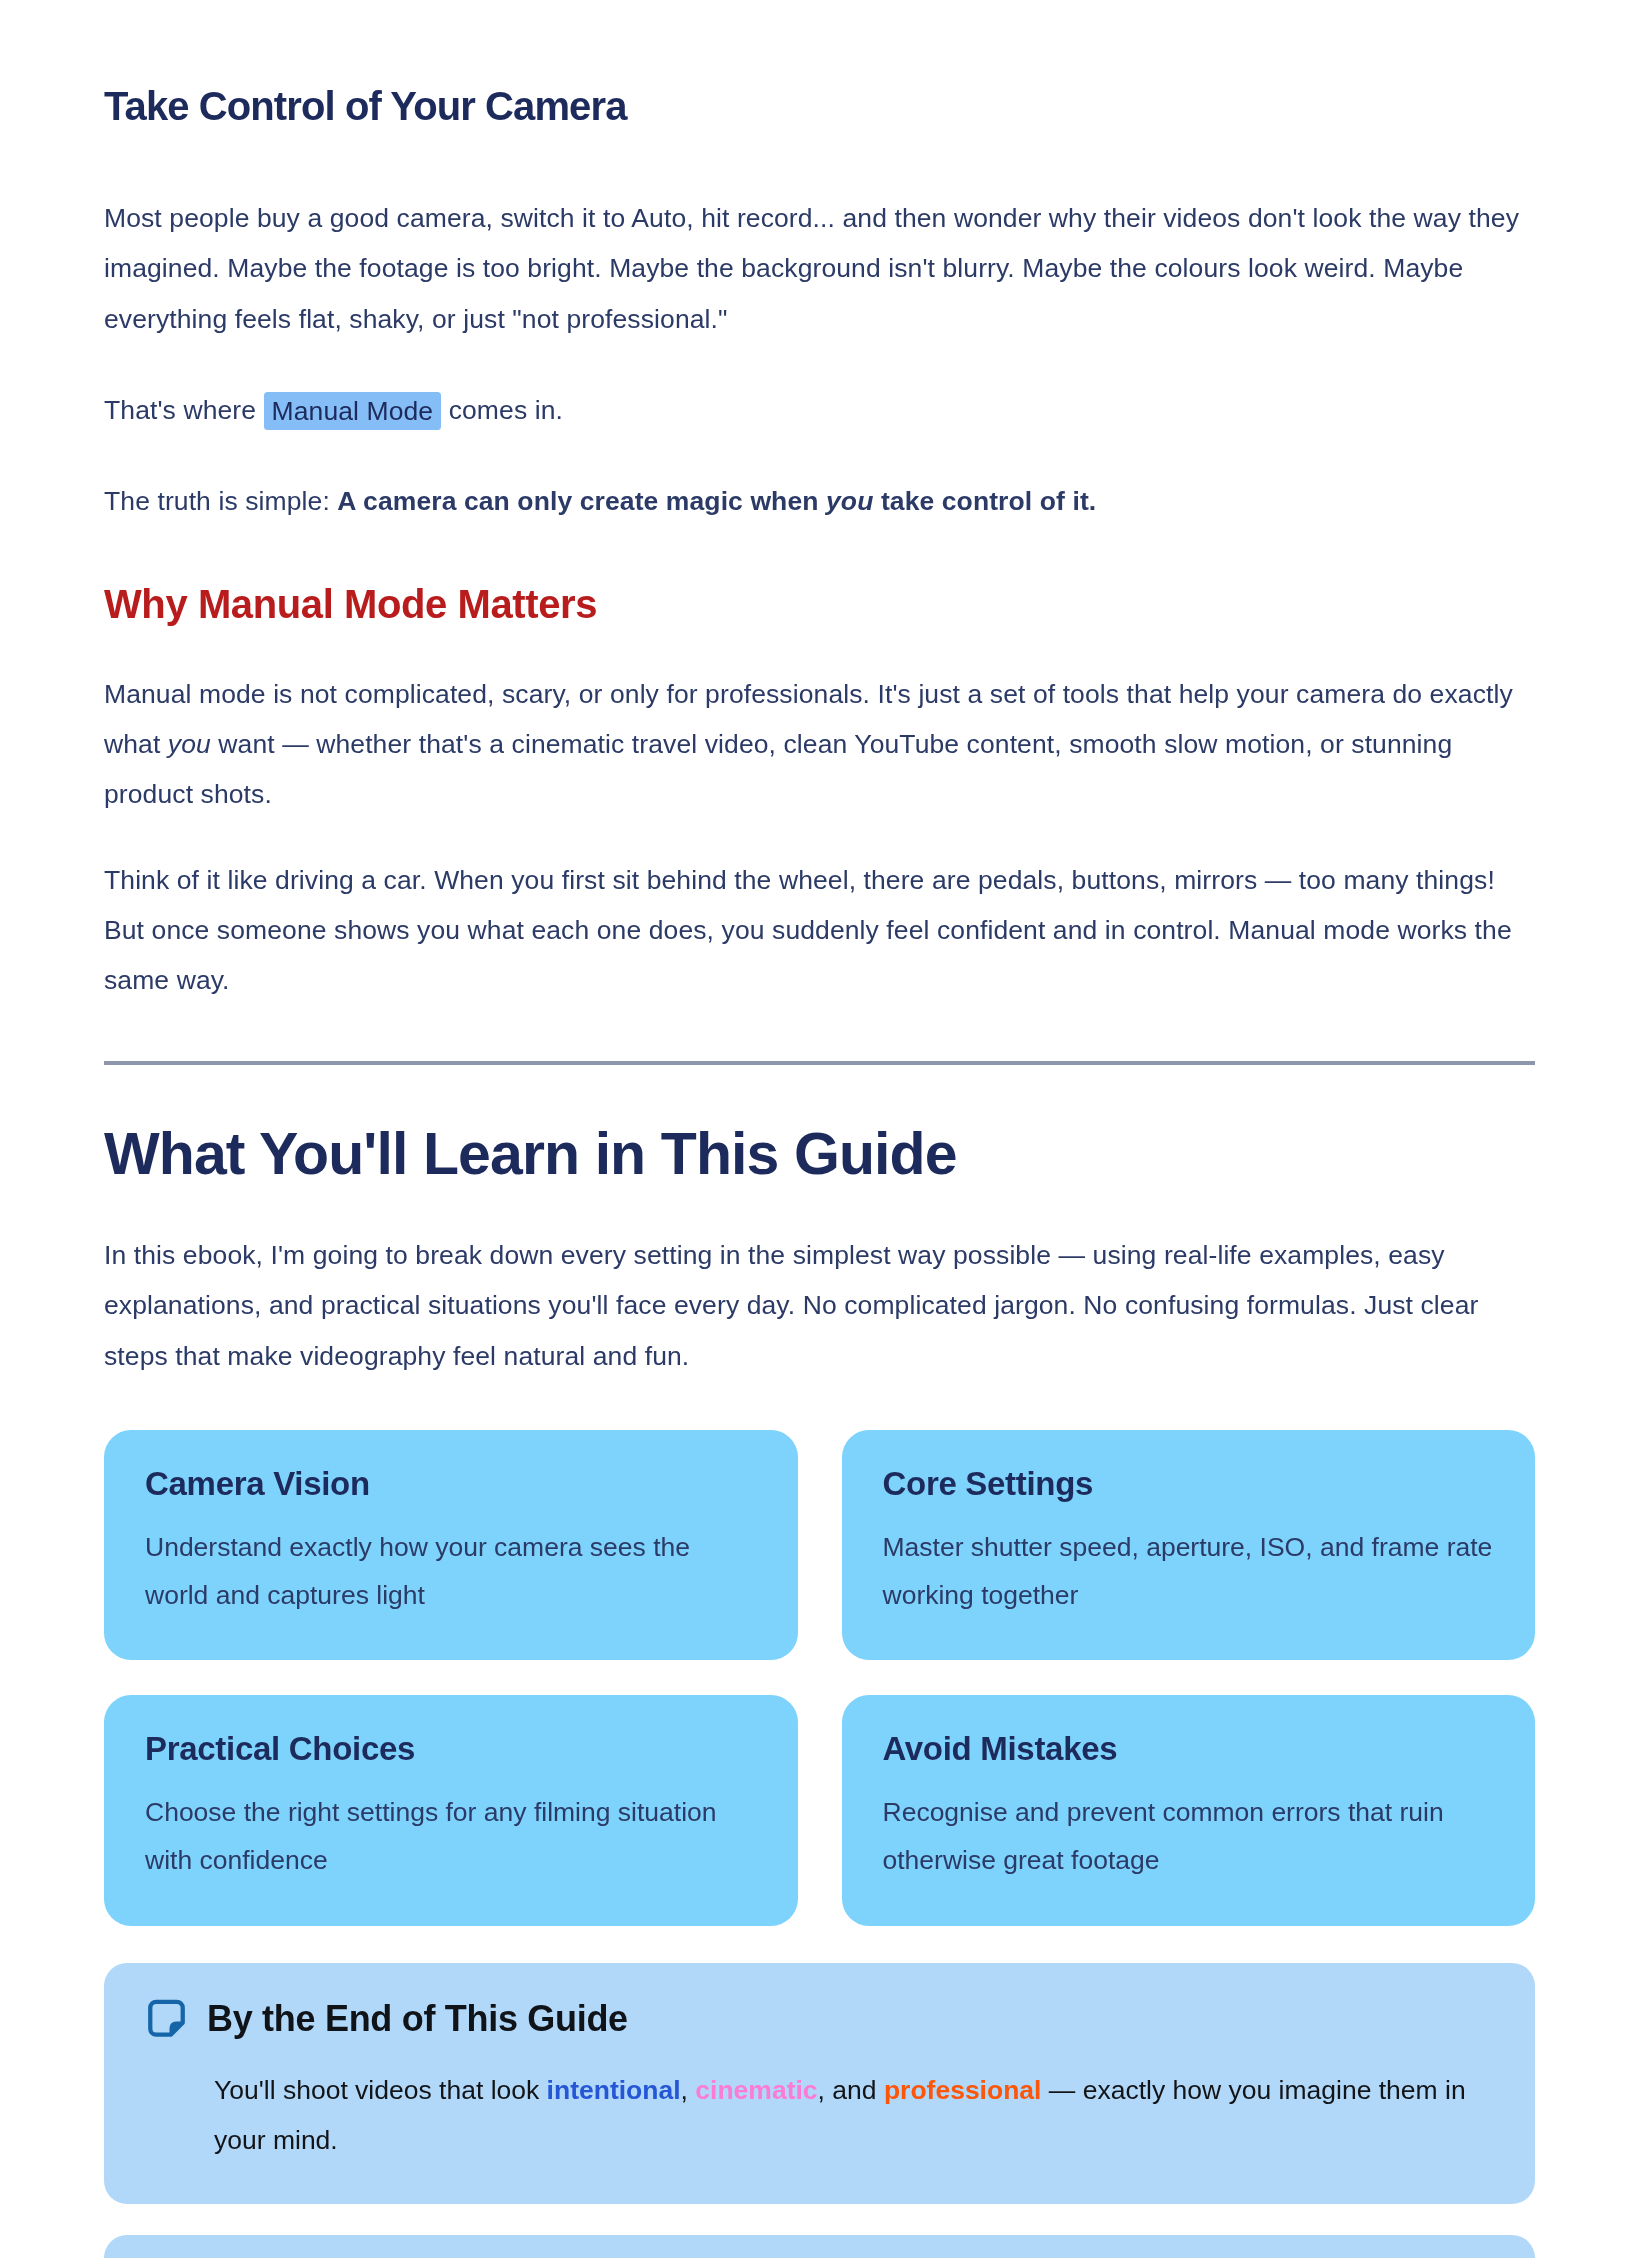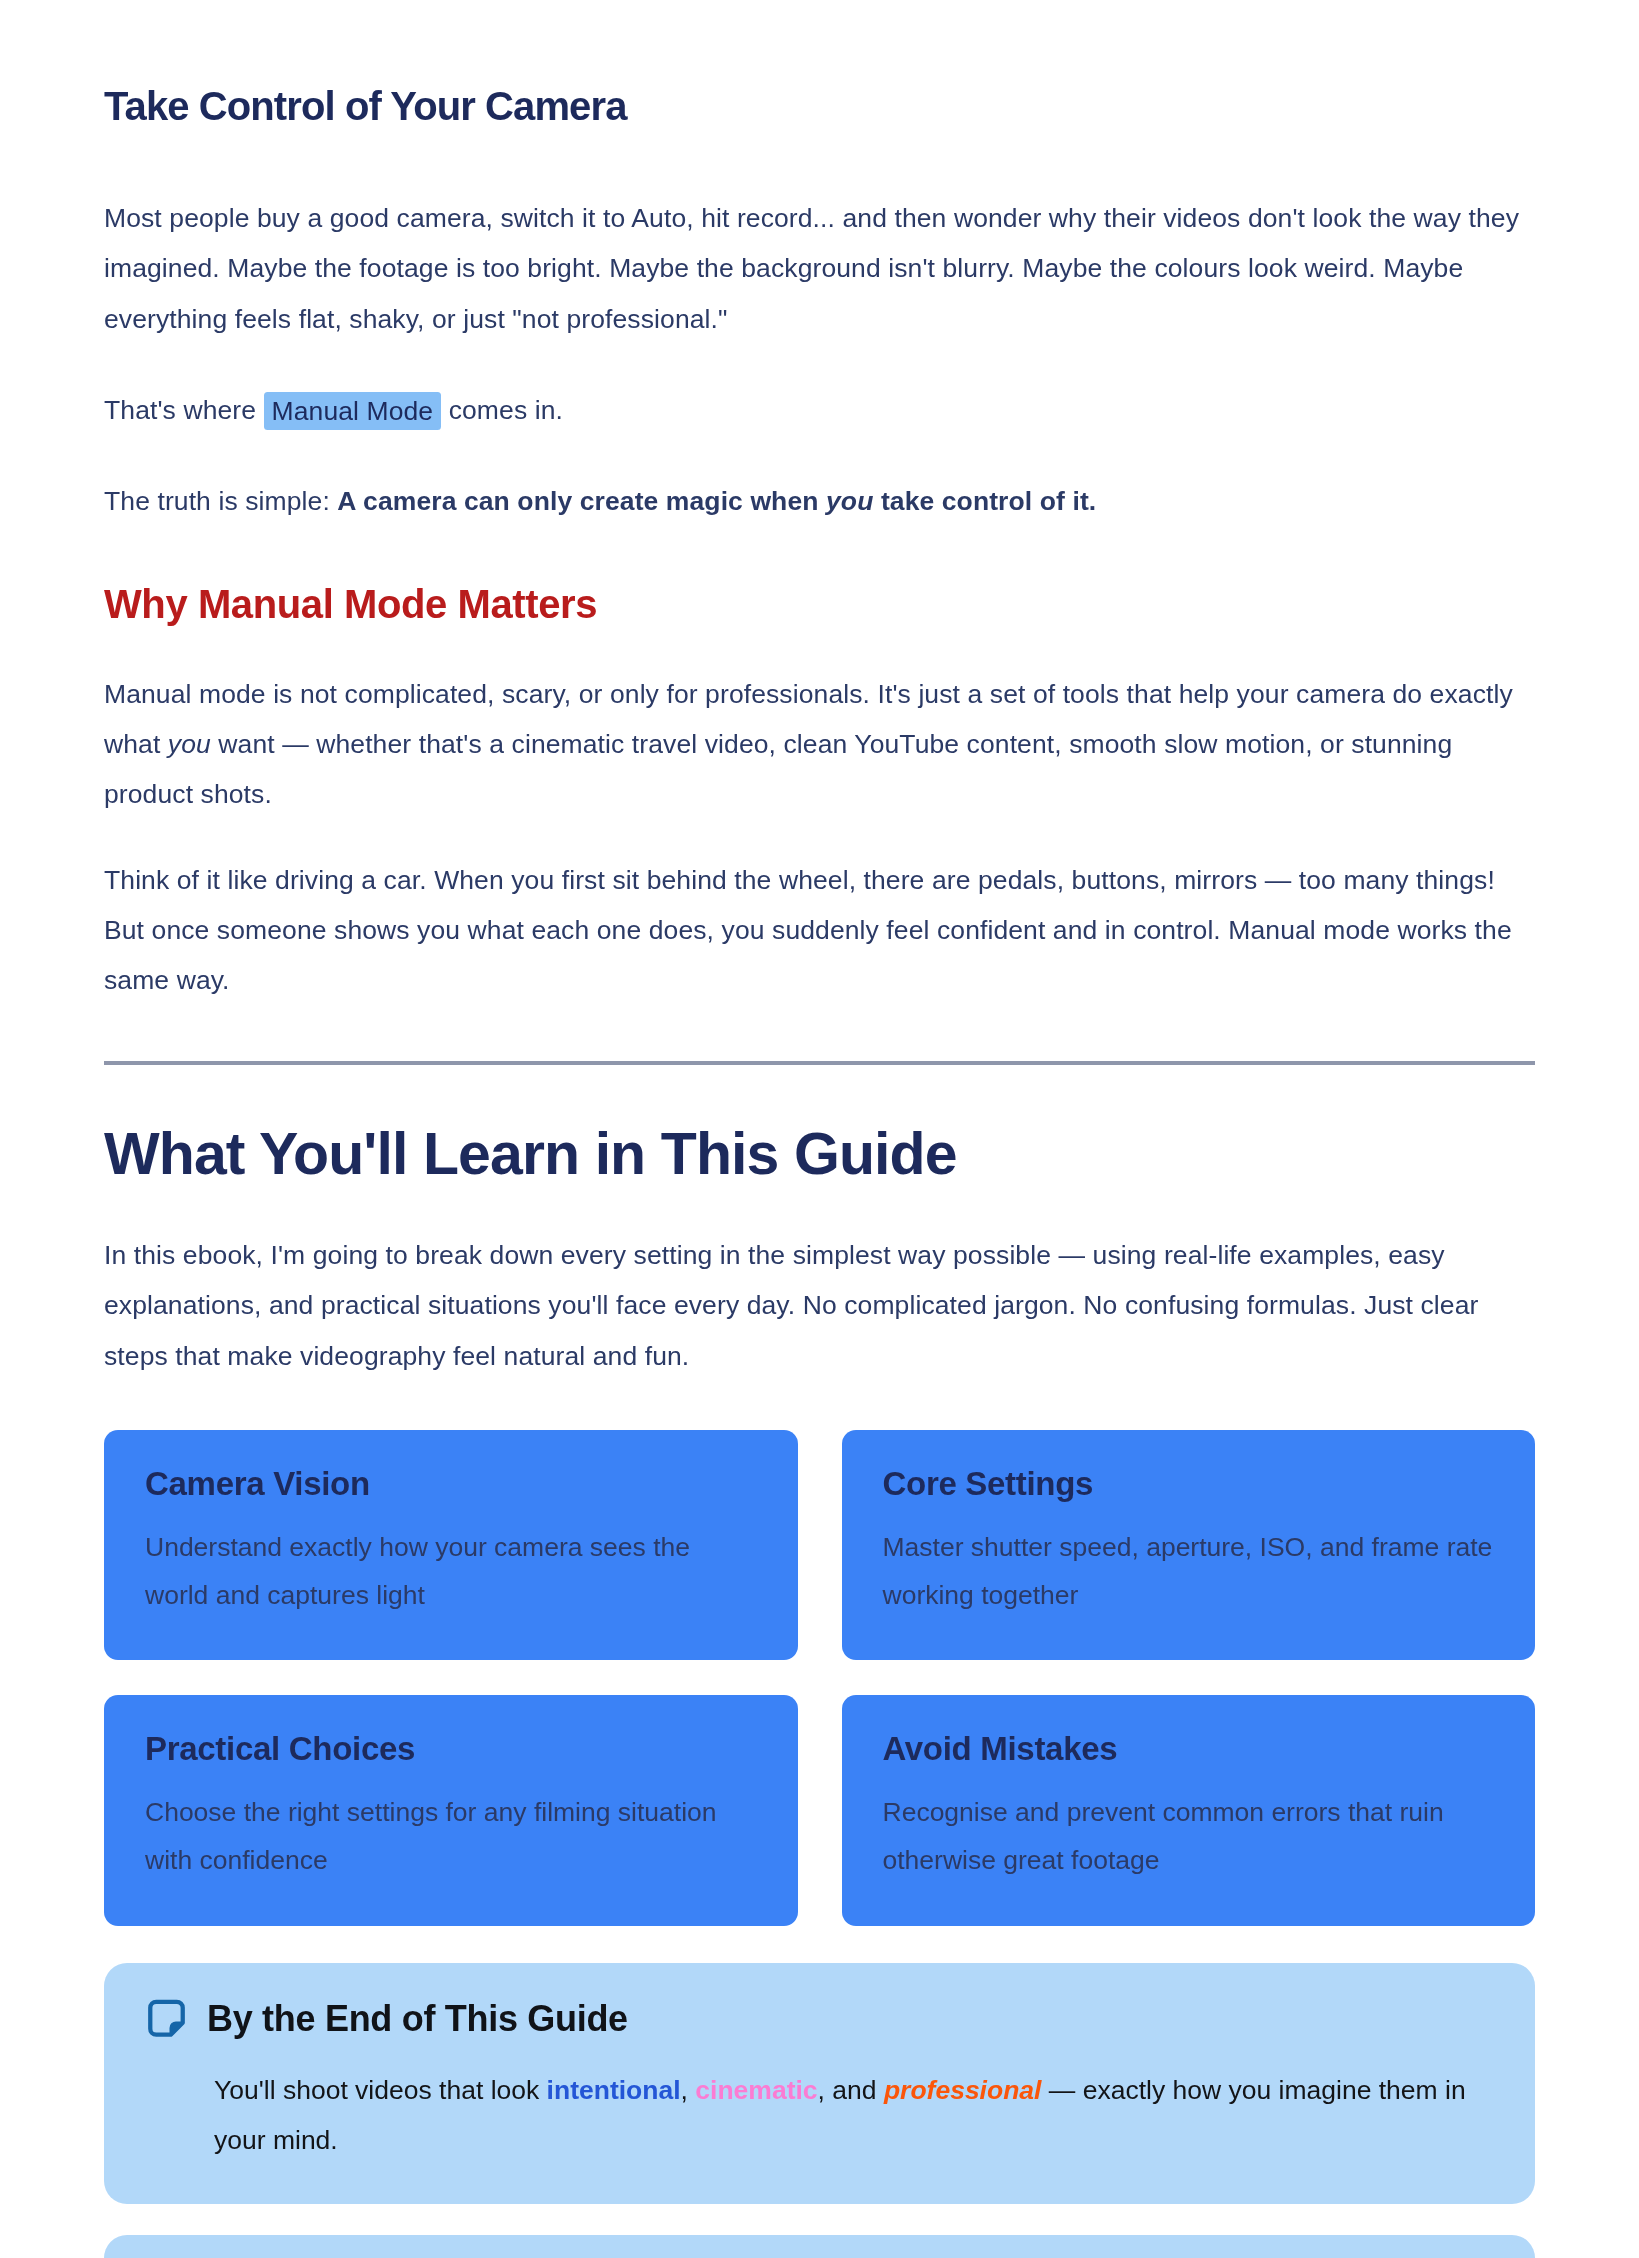--- a/index.html
+++ b/index.html
@@ -35,34 +35,34 @@
   .mt-md { margin-top:41px; }
   .mt-sm { margin-top:35px; }
 
   
   .s-b  { font-weight:700; }
   .s-i  { font-style:italic; }
   .s-bi { font-weight:700; font-style:italic; }
   .s-hl { background:#85bef6; color:#1d2a5c; padding:3.5px 8px 5.3px; border-radius:3.5px; }
   .s-blue   { font-weight:700; color:#2456d6; }
   .s-pink   { font-weight:700; color:#fb7cd3;margin-top:32px; }
-  .s-orange { font-weight:700; color:#fb560a;font-style:italic; }
+  .s-orange { font-weight:700; color:#fb560a; }
 
   hr.divider {
     margin-top:55px;
     border:none; height:4.4px; background:#8e96ab;
   }
 
   .cards-grid {
     margin-top:49px;
     display:grid; grid-template-columns:1fr 1fr;
     column-gap:44px; row-gap:35px;
   }
   .card {
-    background:#3b82f6; border-radius:14px;
+    background:#7dd3fc; border-radius:27px;
     padding:35px 41px 41px;
   }
   .card-title {
     font-size:33px; font-weight:700; color:#1d2a5c;
     letter-spacing:-0.3px;
   }
   .card-body {
     margin-top:21px;
     font-size:26.5px; line-height:1.8; color:#2b3a66;
   }

